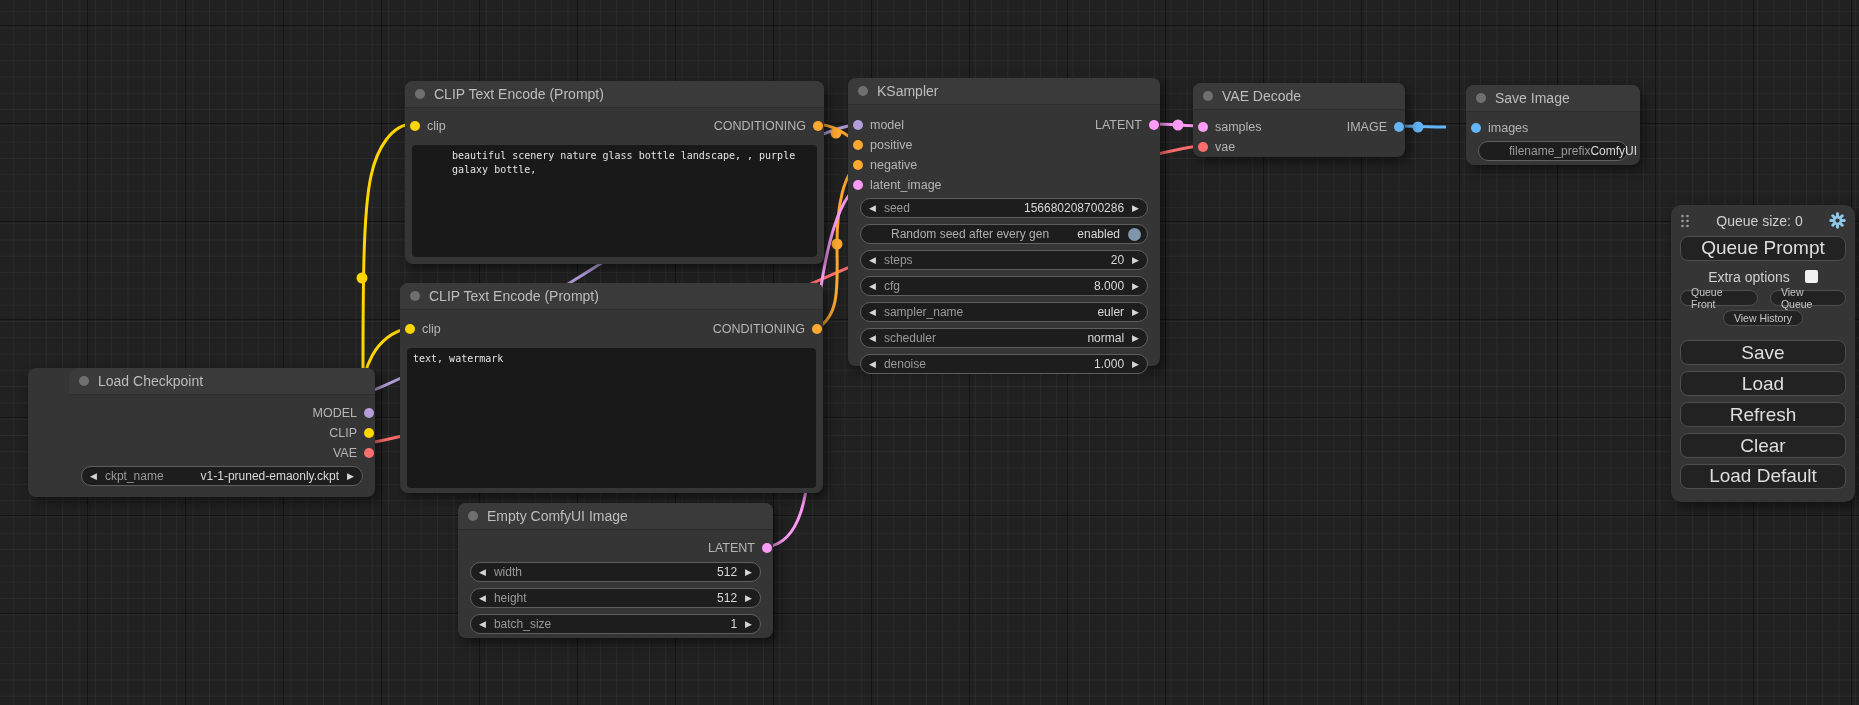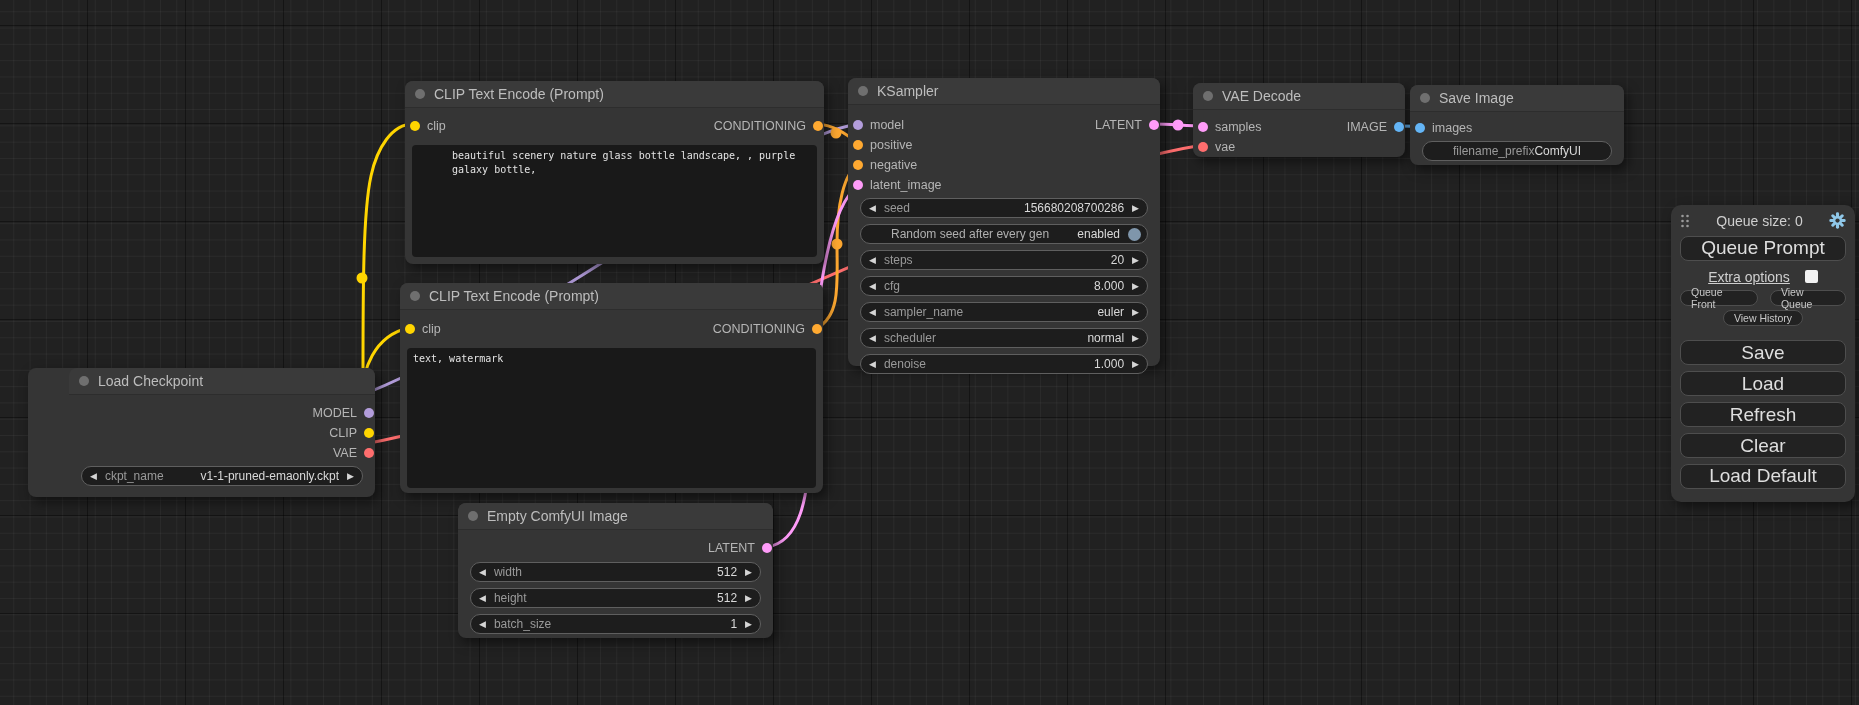--- a/index.html
+++ b/index.html
@@ -55,21 +55,21 @@
     display:flex;flex-direction:column;padding:7px 9px;box-sizing:border-box;
   }
   .qp-header{display:flex;align-items:center;height:20px;margin-bottom:6px;}
   .qp-size{flex:1;text-align:center;color:#cfcfcf;font-size:14px;}
   .qbtn{
     background:#222;border:1px solid #4e4e4e;border-radius:8px;color:#dedede;
     font-size:19px;height:26px;display:flex;align-items:center;justify-content:center;
     margin-bottom:6px;cursor:pointer;font-family:"Liberation Sans",sans-serif;
   }
   .qbtn.primary{margin-bottom:8px;}
-  .extra-row{display:flex;align-items:center;justify-content:center;gap:15px;height:18px;margin-bottom:5px;color:#cfcfcf;font-size:14px;text-decoration:underline;}
+  .extra-row{display:flex;align-items:center;justify-content:center;gap:15px;height:18px;margin-bottom:5px;color:#cfcfcf;font-size:14px;}
   .checkbox{width:13px;height:13px;background:#f2f2f2;border-radius:2px;}
   .pill-row{display:flex;gap:12px;justify-content:center;margin-bottom:4px;}
   .qpill{
     background:#222;border:1px solid #4e4e4e;border-radius:8px;color:#c8c8c8;
     font-size:10.5px;height:14px;display:flex;align-items:center;justify-content:center;
     padding:0 10px;cursor:pointer;
   }
   .spacer{height:12px;}
 </style>
 </head>
@@ -255,21 +255,21 @@
     <span class="slabel">samples</span>
     <span class="olabel">IMAGE</span>
     <span class="pdot out" style="background-color: rgb(100, 181, 246);"></span>
   </div>
   <div class="srow">
     <span class="pdot in" style="background-color: rgb(255, 110, 110);"></span>
     <span class="slabel">vae</span>
   </div>
 </div>
 
-<div class="node" style="left:1410px;top:85px;width:214px;height:80px;">
+<div class="node" style="left:1466px;top:85px;width:174px;height:80px;">
   <div class="ntitle">
     <span class="ndot"></span>
     <span>Save Image</span>
   </div>
   <div class="srow" style="margin-top:6px;">
     <span class="pdot in" style="background-color: rgb(100, 181, 246);"></span>
     <span class="slabel">images</span>
   </div>
   <div class="widget" style="margin-top:3px;">
     <span class="wlabel indent" style="color:#9a9a9a;">filename_prefix</span>

